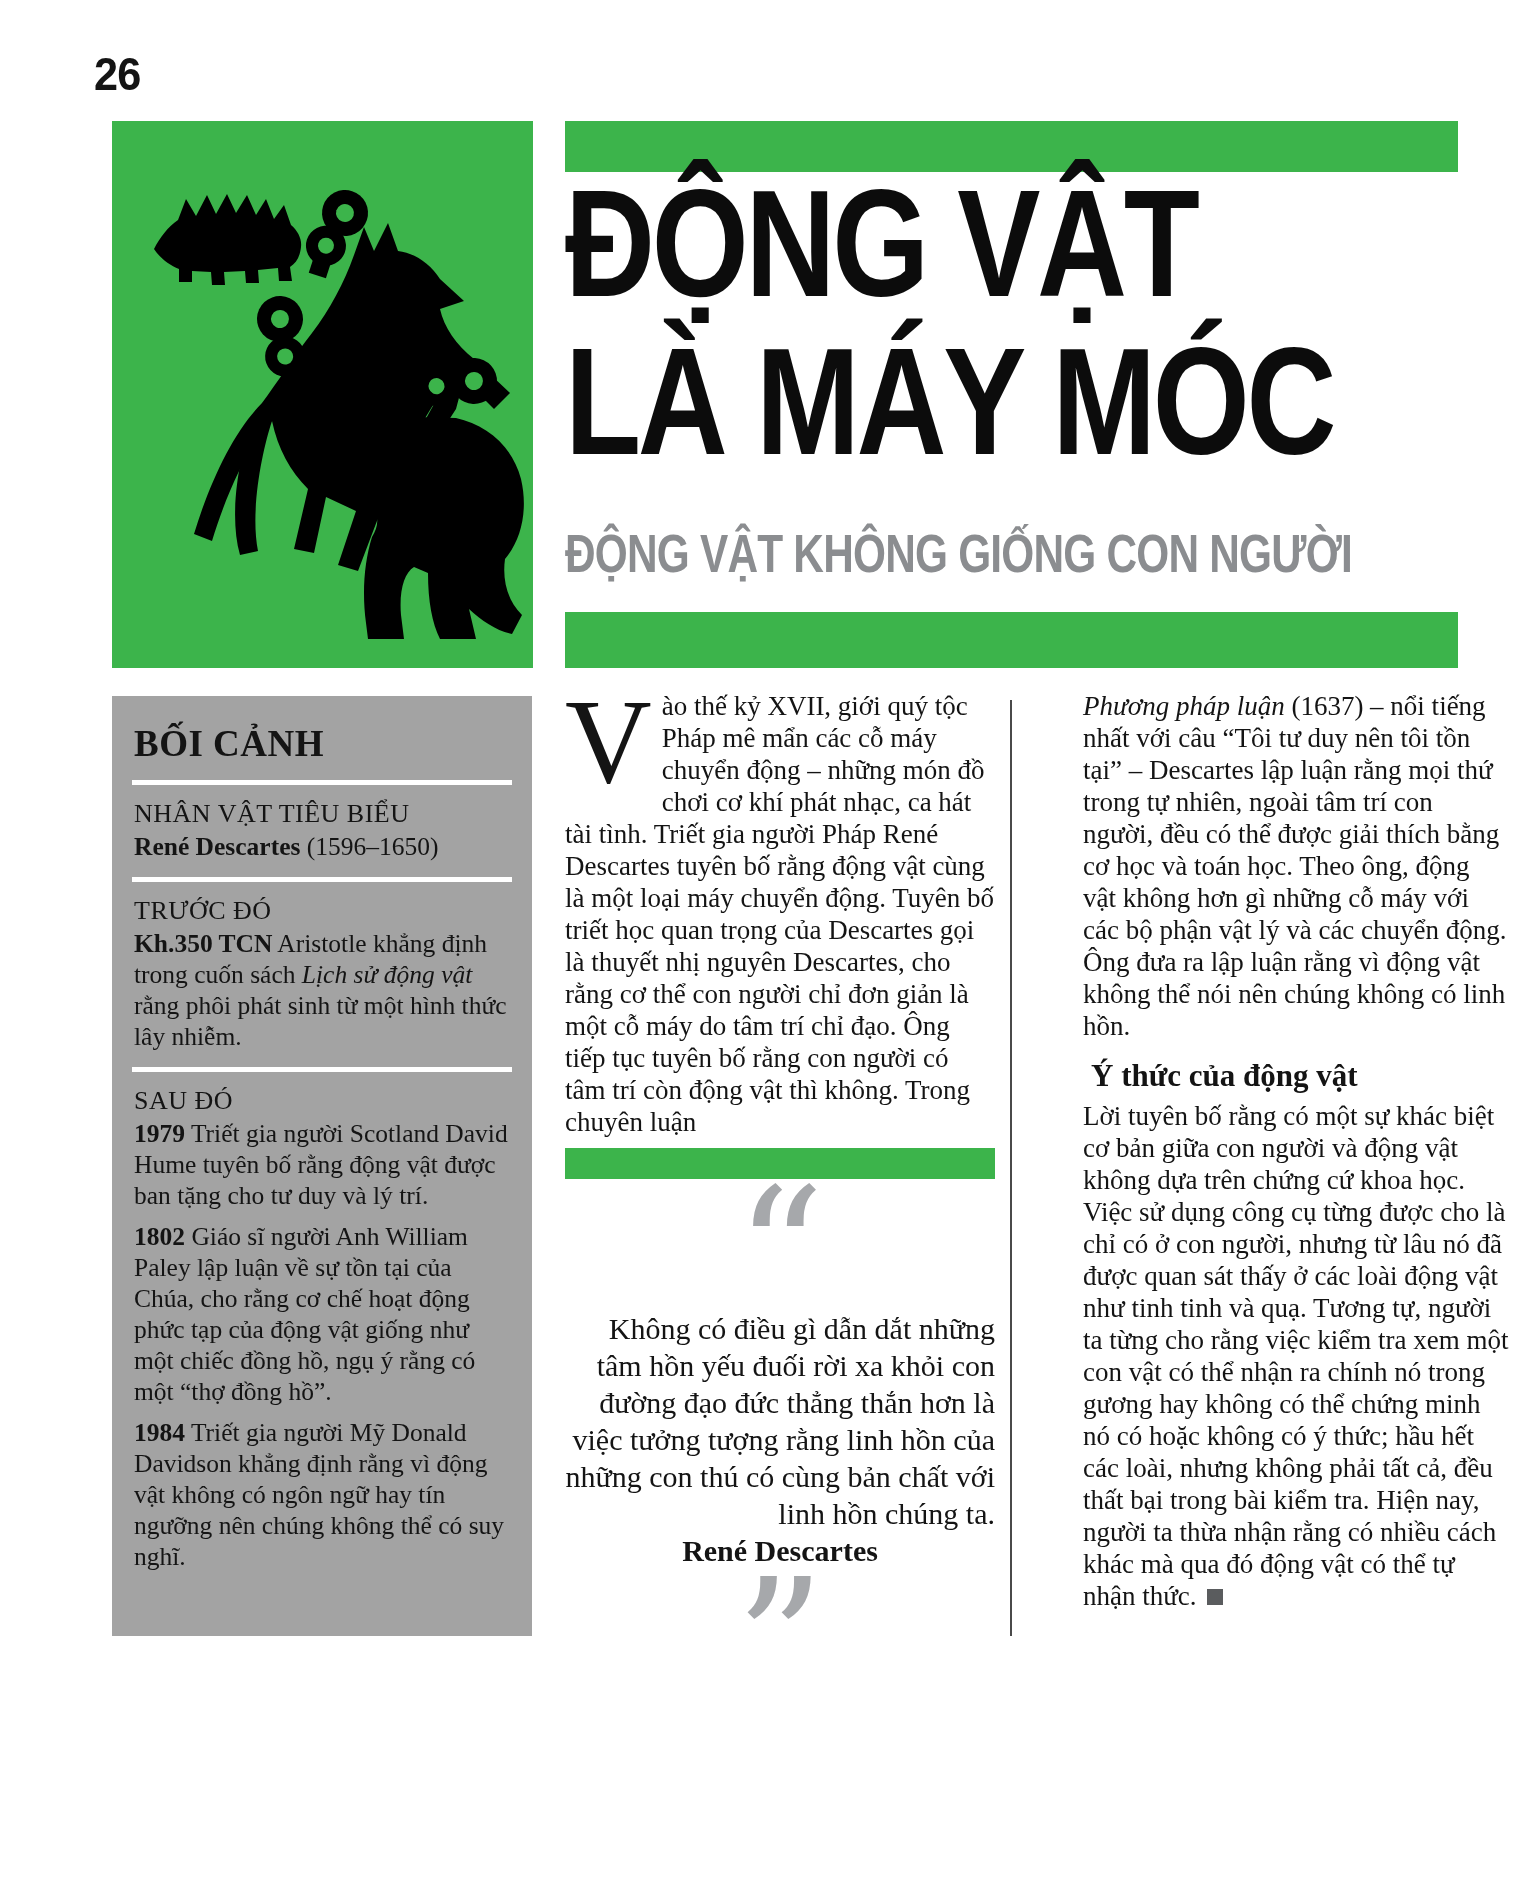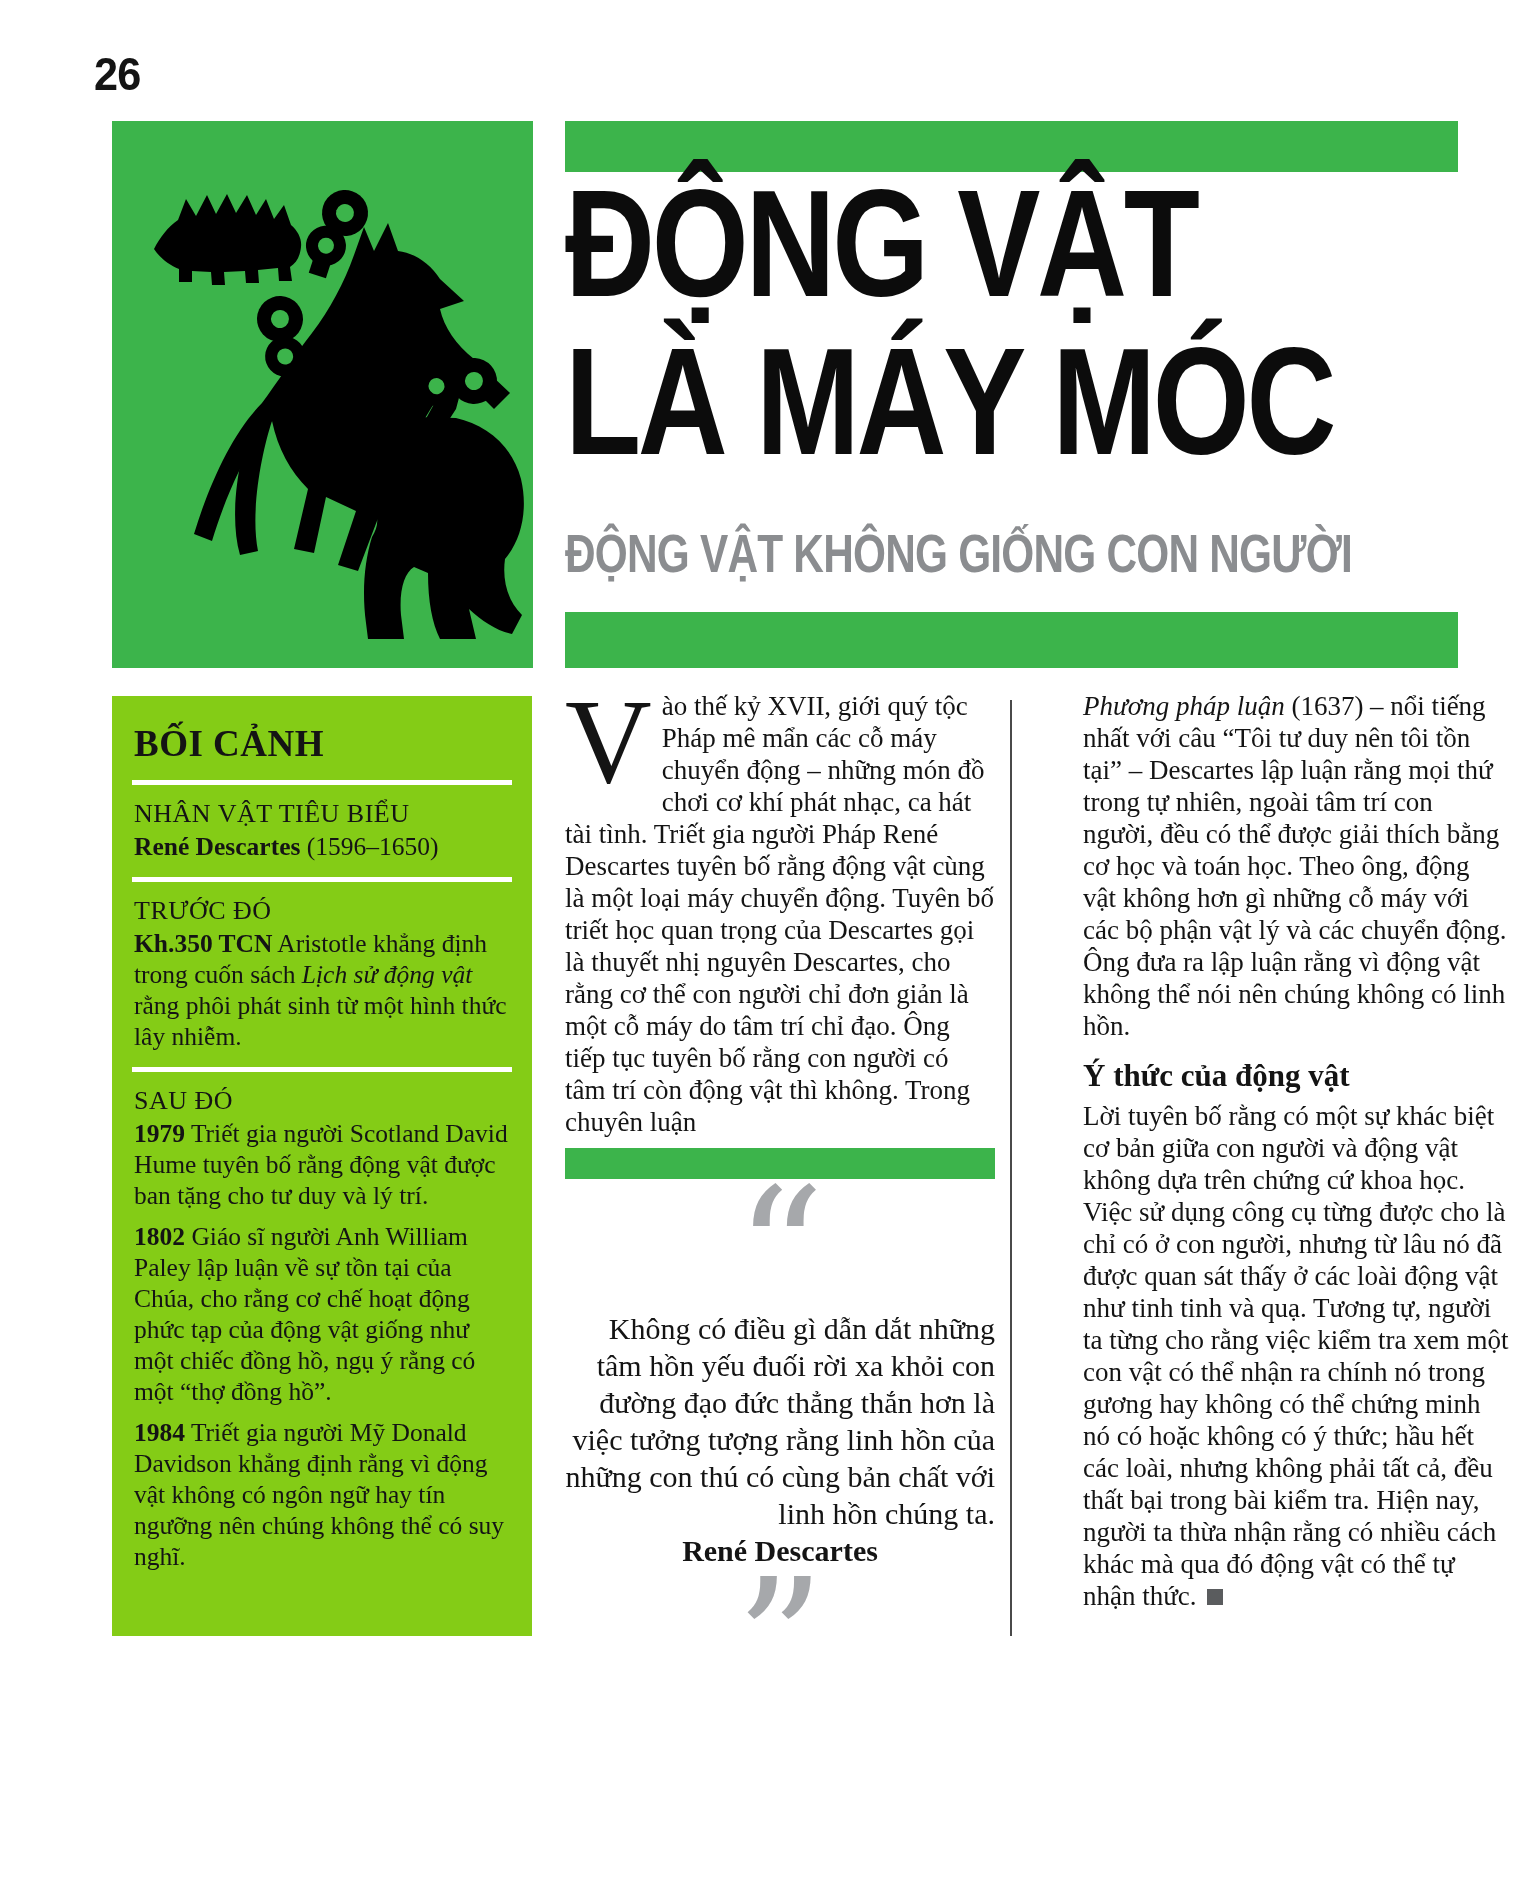--- a/index.html
+++ b/index.html
@@ -21,37 +21,37 @@
     font-size:152px;line-height:140px;letter-spacing:-4px;color:#0c0c0c;white-space:nowrap;
     transform:scaleX(.82);transform-origin:left top;}
   #title1{top:52px;}
   #title2{top:210px;}
   .subtitle{position:absolute;left:0;top:402px;font-family:"Liberation Sans",sans-serif;font-weight:bold;
     font-size:53px;letter-spacing:-1px;white-space:nowrap;color:#8b8d90;
     transform:scaleX(.8);transform-origin:left top;}
   .bar-bottom{position:absolute;top:491px;left:0;width:100%;height:56px;}
 
   
-  .sidebar{position:absolute;left:112px;top:696px;width:420px;height:1085px;background:#84cc16;
+  .sidebar{position:absolute;left:112px;top:696px;width:420px;height:1085px;background:#a3a3a3;
     box-sizing:border-box;padding:26px 22px 0 22px;overflow:hidden;}
   .sidebar h2{margin:0;font-size:37px;font-weight:bold;letter-spacing:.5px;}
   .sb-rule{height:5px;background:#ffffff;margin:15px -2px 14px -2px;}
   .sb-label{font-size:26px;letter-spacing:.5px;margin:0 0 2px 0;}
   .sb-para{font-size:25.5px;line-height:31px;margin:0 0 10px 0;}
   .rb{font-weight:bold;}
   .ri{font-style:italic;}
 
   
   .col{position:absolute;top:690px;}
   .col1{left:565px;width:430px;}
   .col2{left:1083px;width:426px;}
   .col-divider{position:absolute;left:1010px;top:700px;width:2px;height:943px;background:#4a4a4a;}
   .body-para{margin:0;font-size:27px;line-height:32px;text-align:left;}
   .dropcap{float:left;font-size:120px;line-height:92px;padding:6px 10px 0 0;font-weight:normal;}
-  .subhead{margin:16px 0 6px 0;font-size:31px;font-weight:bold;}
+  .subhead{margin:16px 0 6px 8px;font-size:31px;font-weight:bold;}
   .endsq{display:inline-block;width:16px;height:16px;background:#5a5c5e;margin-left:10px;}
 
   
   .qbar{width:100%;height:31px;background:var(--green);}
   .qbar.top{margin-top:10px;}
   .qmark{font-family:"DejaVu Serif",serif;color:#a6a8ab;text-align:center;
     font-size:175px;line-height:90px;height:95px;overflow:visible;}
   .qmark.open{margin-top:28px;}
   .qmark.close{height:100px;line-height:150px;margin-bottom:6px;}
   .qtext{font-size:30px;line-height:37px;text-align:right;margin:8px 0 2px 0;}

